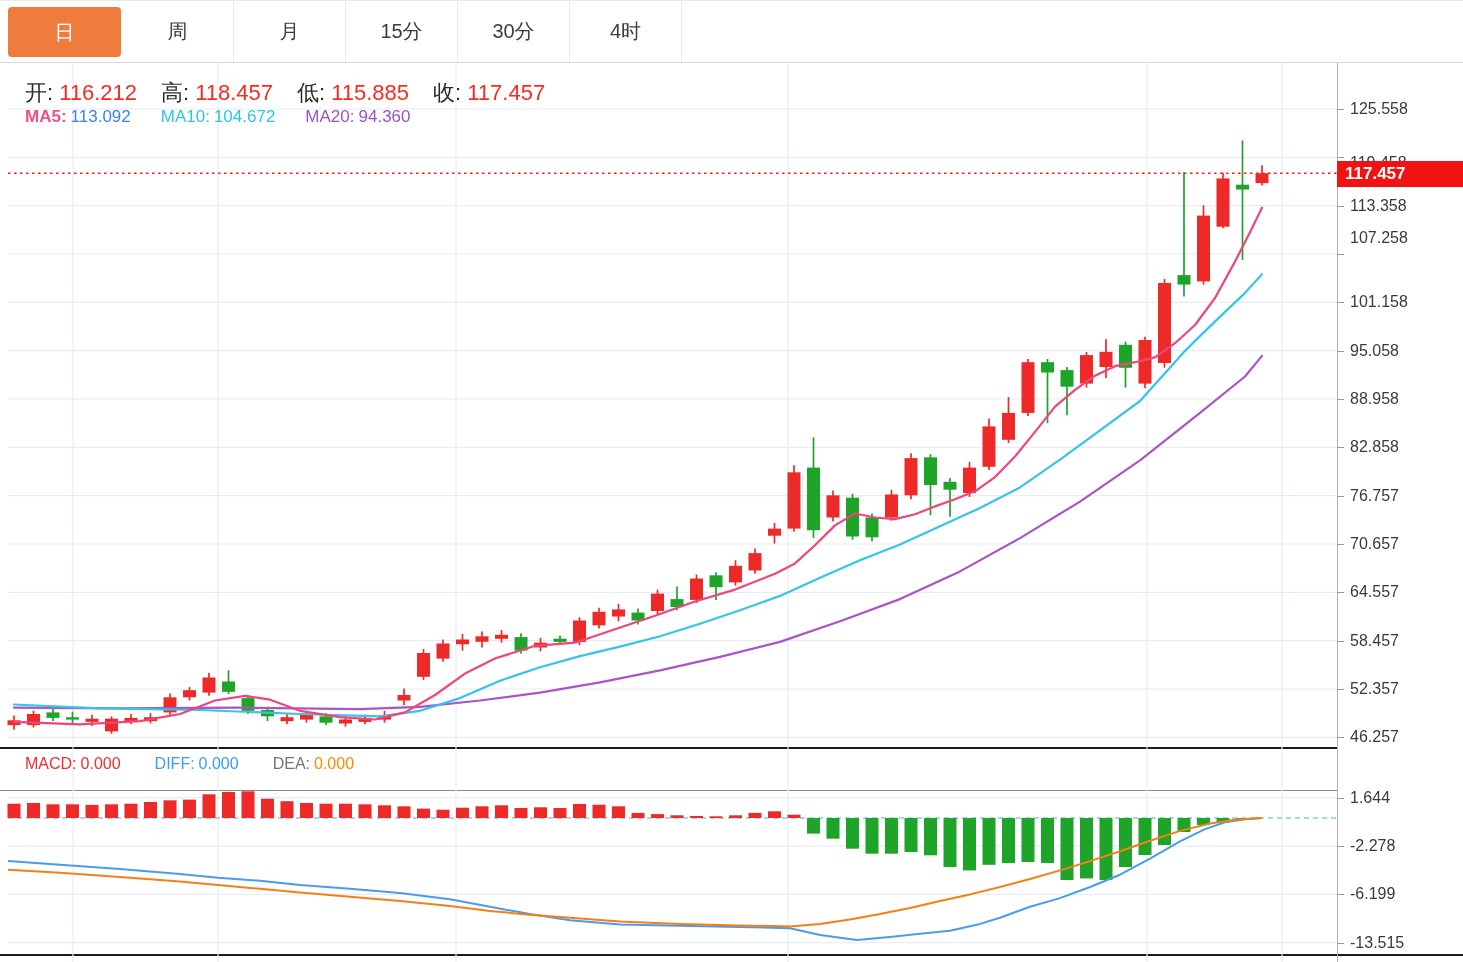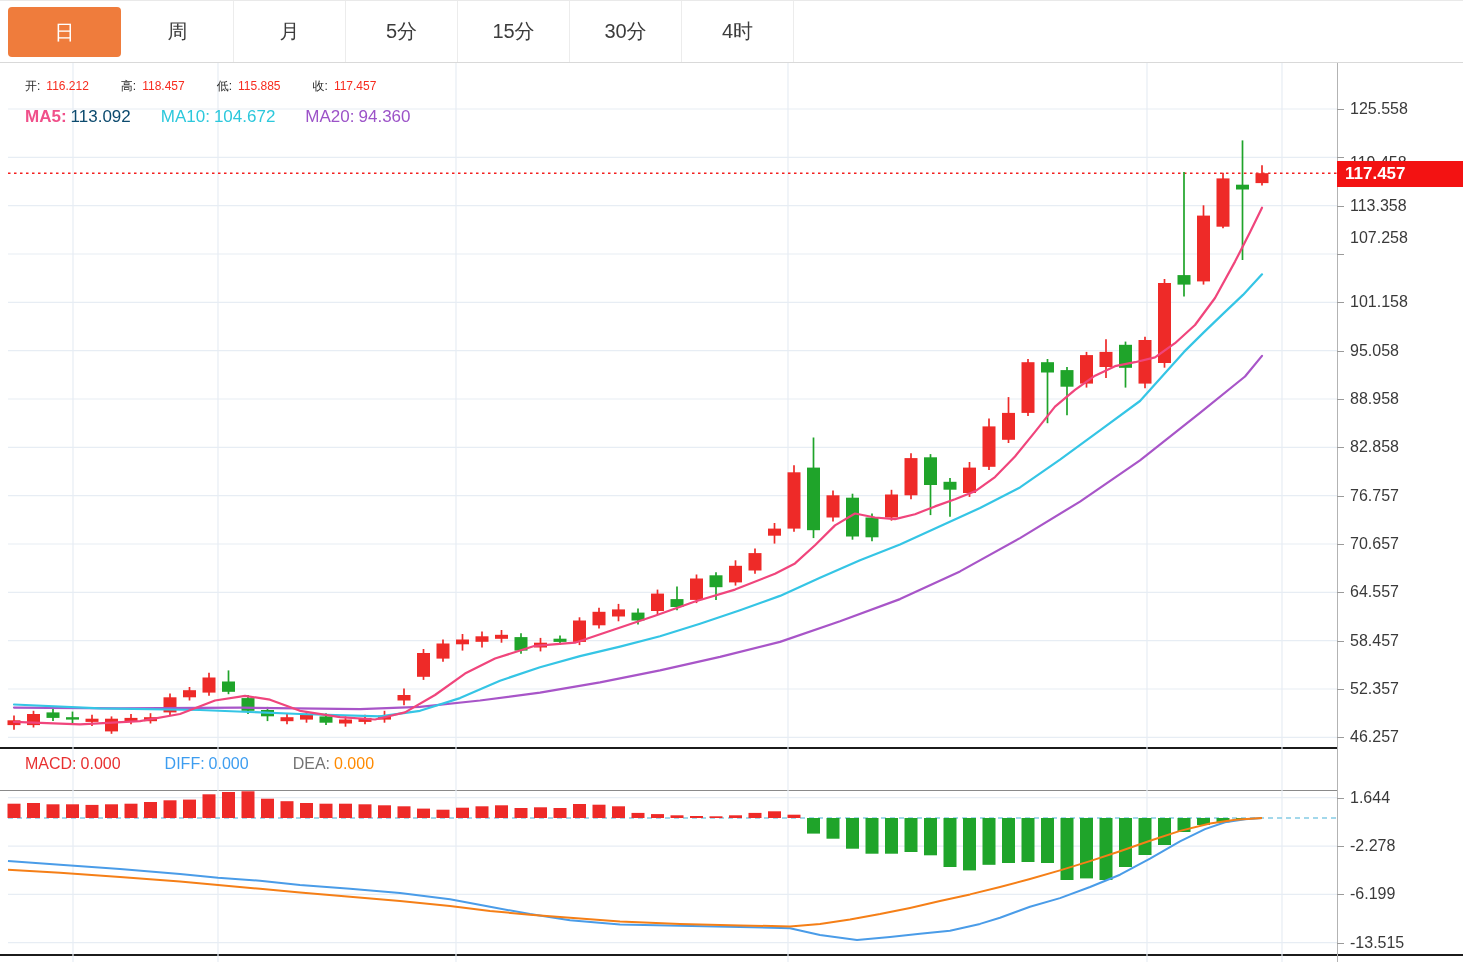--- a/index.html
+++ b/index.html
@@ -17,25 +17,25 @@
     width:112px;display:flex;align-items:center;justify-content:center;
     font-size:20px;color:#3c3c3c;border-right:1px solid #ececec;cursor:pointer;
     box-sizing:border-box;background:#fff;
   }
   .tab.active{
     border-right:none;background:#ef7c3c;color:#ffffff;border-radius:4px;
     height:50px;margin:6px 1px 0 0;width:113px;
   }
   
   .info-row{position:absolute;left:25px;z-index:5;display:flex;white-space:nowrap;}
-  #ohlc-row{top:78px;font-size:12px;gap:32px;}
+  #ohlc-row{top:78px;font-size:22px;gap:24px;}
   #ohlc-row .lbl{color:#2b2b2b;}
   #ohlc-row .val{color:#f72c1f;margin-left:2px;}
   #ma-row{top:107px;font-size:17px;gap:30px;}
-  #macd-row{top:755px;font-size:16px;gap:44px;}
+  #macd-row{top:755px;font-size:16px;gap:34px;}
   .pair .lbl{margin-right:4px;}
   
   #main-chart{position:absolute;left:0;top:63px;z-index:3;}
   #macd-chart{position:absolute;left:0;top:748px;z-index:3;}
   
   #axis-layer{position:absolute;inset:0;z-index:4;pointer-events:none;}
   .axis-label{
     position:absolute;left:1350px;height:20px;line-height:20px;
     font-size:16px;color:#3a3a3a;
   }
@@ -59,41 +59,38 @@
     <div class="tab active">
       <span>日</span>
     </div>
     <div class="tab">
       <span>周</span>
     </div>
     <div class="tab">
       <span>月</span>
     </div>
     <div class="tab">
-      <span>5分</span>
-    </div>
-    <div class="tab">
       <span>15分</span>
     </div>
     <div class="tab">
       <span>30分</span>
     </div>
     <div class="tab">
       <span>4时</span>
     </div>
   </div>
 
 <div class="info-row" id="ohlc-row">
     <span class="pair"><span class="lbl">开:</span><span class="val">116.212</span></span>
     <span class="pair"><span class="lbl">高:</span><span class="val">118.457</span></span>
     <span class="pair"><span class="lbl">低:</span><span class="val">115.885</span></span>
     <span class="pair"><span class="lbl">收:</span><span class="val">117.457</span></span>
   </div>
 <div class="info-row" id="ma-row">
-    <span class="pair"><span class="lbl" style="color: rgb(240, 80, 138); font-weight: bold;">MA5:</span><span class="val" style="color: #0c4a6e;">113.092</span></span>
+    <span class="pair"><span class="lbl" style="color: rgb(240, 80, 138); font-weight: bold;">MA5:</span><span class="val" style="color: #3b82f6;">113.092</span></span>
     <span class="pair"><span class="lbl" style="color: rgb(44, 200, 220);">MA10:</span><span class="val" style="color: rgb(44, 200, 220);">104.672</span></span>
     <span class="pair"><span class="lbl" style="color: rgb(156, 83, 200);">MA20:</span><span class="val" style="color: rgb(156, 83, 200);">94.360</span></span>
   </div>
 
 <svg id="main-chart" width="1337" height="685">
     <line x1="8" y1="46.0" x2="1337" y2="46.0" stroke="#e7edf4" stroke-width="1.2"></line>
     <line x1="8" y1="94.3" x2="1337" y2="94.3" stroke="#e7edf4" stroke-width="1.2"></line>
     <line x1="8" y1="142.7" x2="1337" y2="142.7" stroke="#e7edf4" stroke-width="1.2"></line>
     <line x1="8" y1="191.0" x2="1337" y2="191.0" stroke="#e7edf4" stroke-width="1.2"></line>
     <line x1="8" y1="239.3" x2="1337" y2="239.3" stroke="#e7edf4" stroke-width="1.2"></line>

